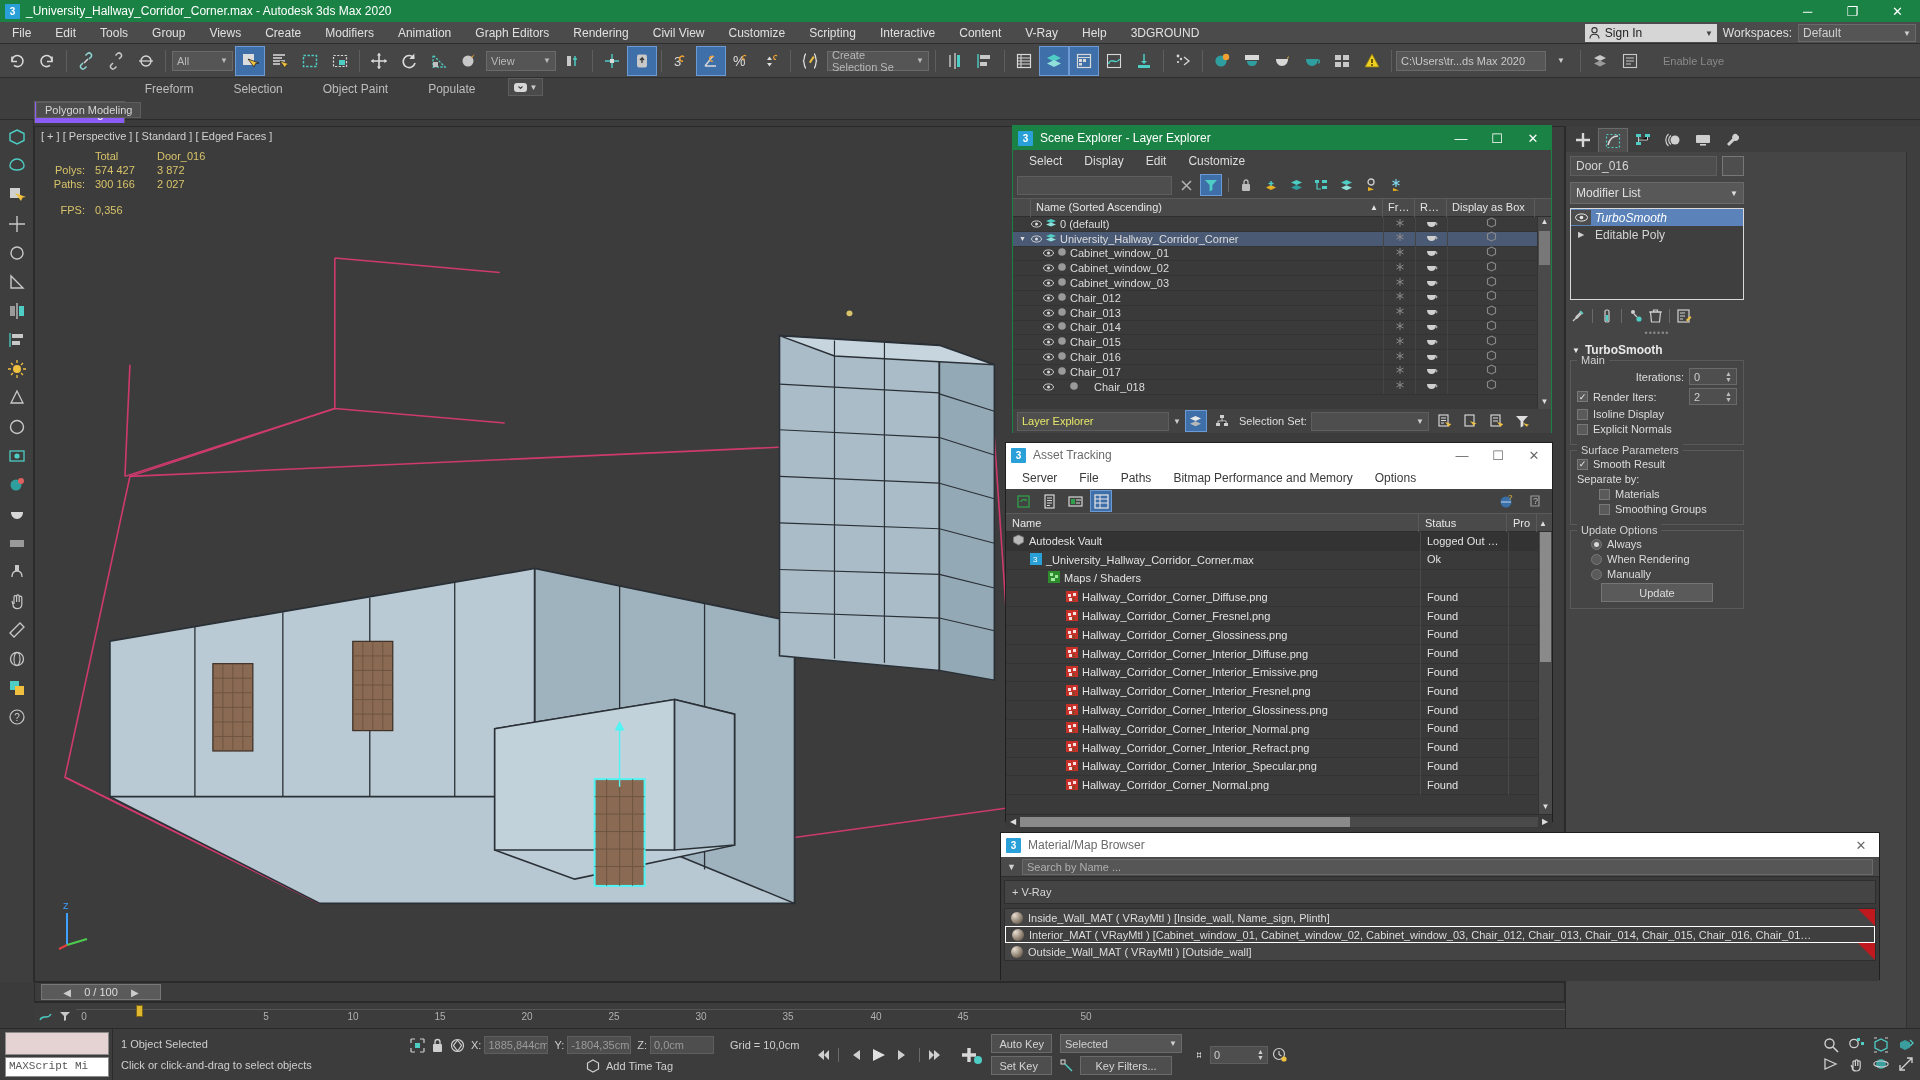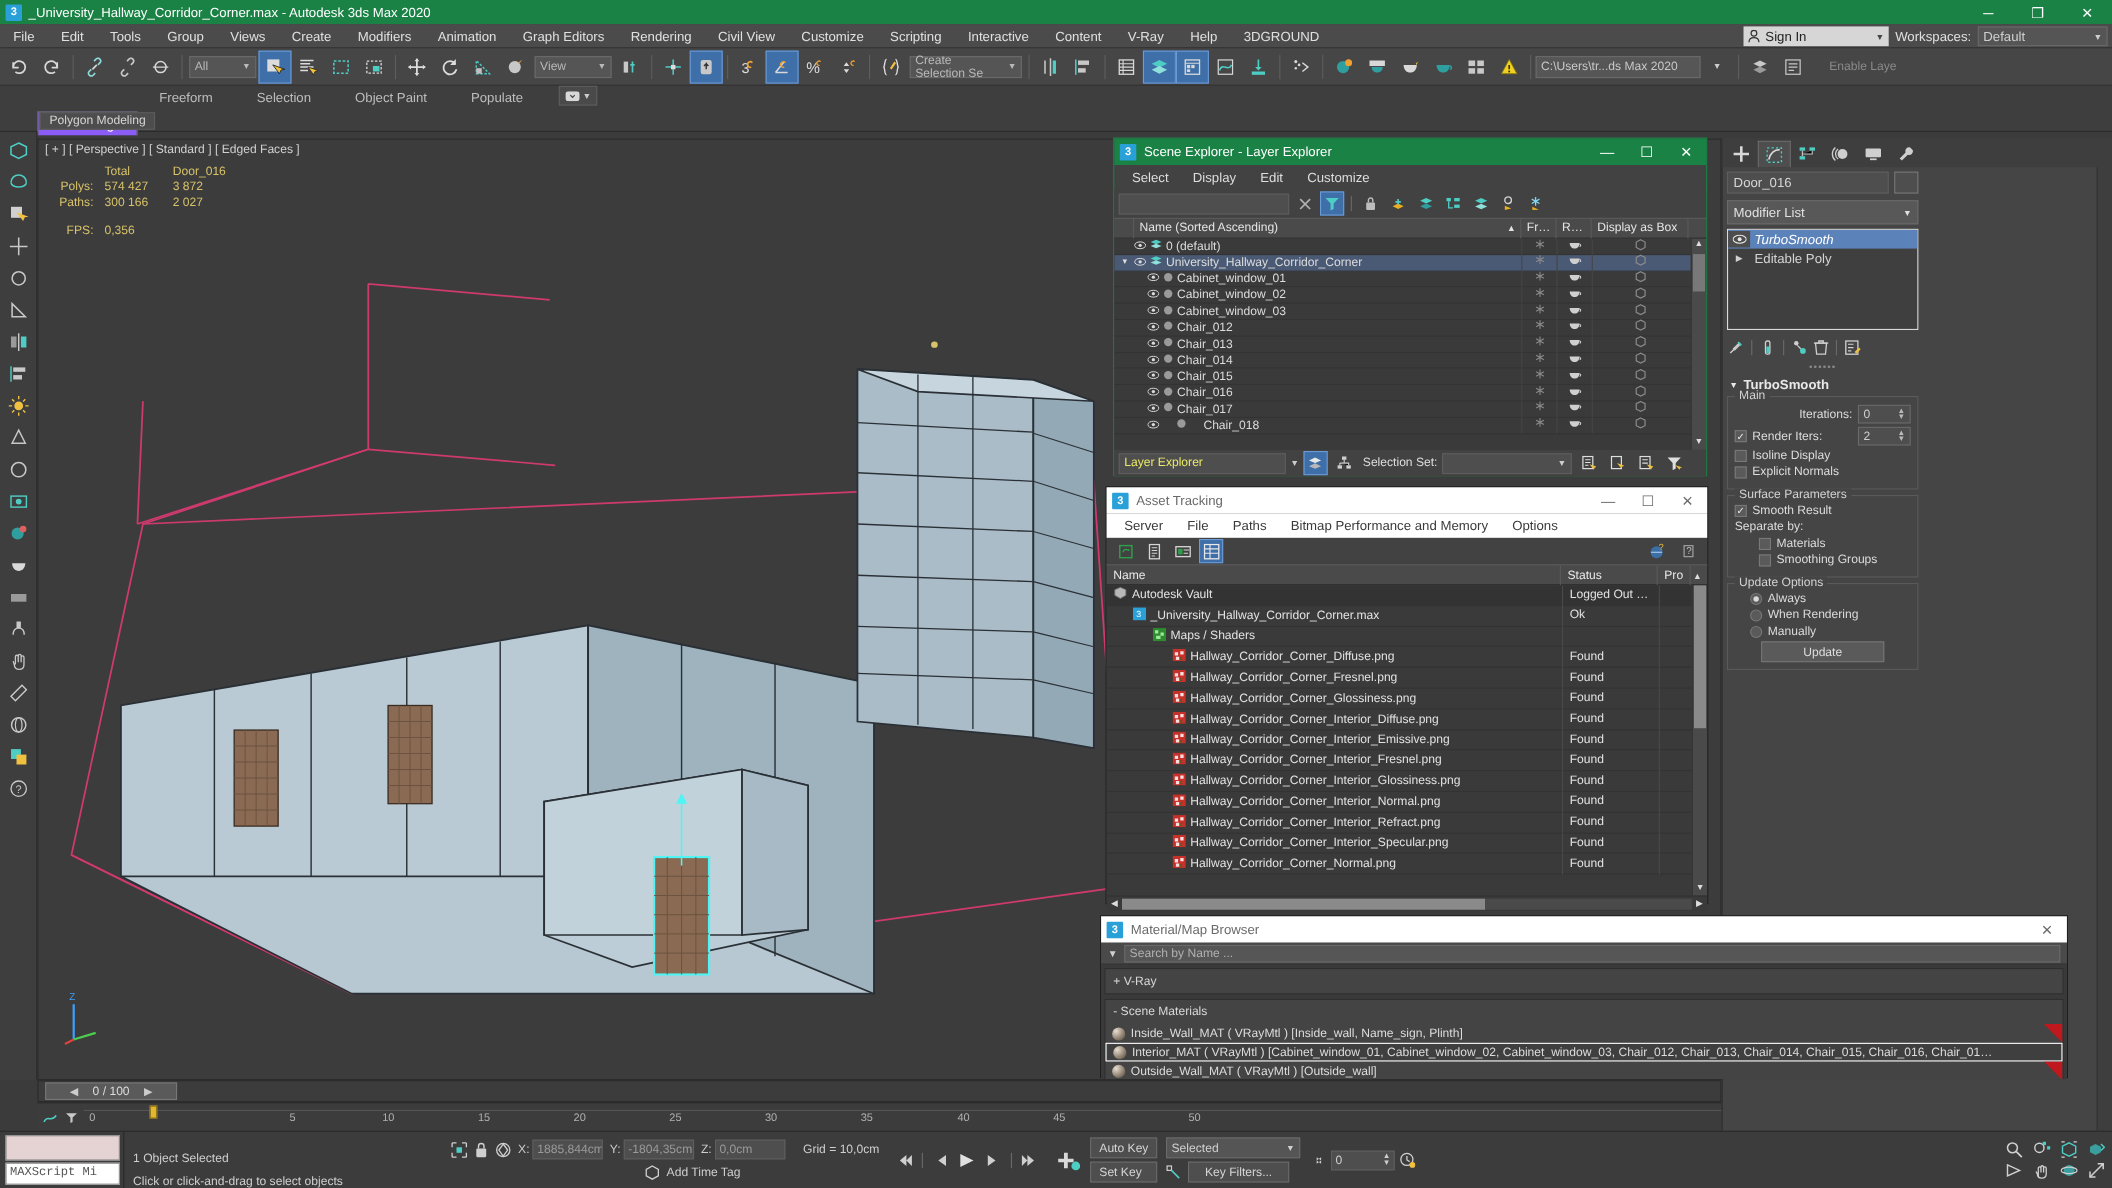--- a/index.html
+++ b/index.html
@@ -132,21 +132,21 @@
 
   
   .statusbar {
     position: absolute; left: 0; right: 0; bottom: 0; height: 52px;
     background: #3c3c3c; border-top: 1px solid #2a2a2a; display: flex; align-items: stretch;
   }
   .mxs { width: 112px; display: flex; flex-direction: column; padding: 3px 3px 3px 5px; gap: 2px; }
   .mxs-top { flex: 1; background: #e5d2d2; border: 1px solid #8a8a8a; }
   .mxs-bot { height: 20px; background: #ffffff; border: 1px solid #8a8a8a; color: #555;
     font-family: "Liberation Mono", monospace; font-size: 11px; padding: 2px 3px; overflow: hidden; white-space: nowrap; }
-  .status-texts { width: 290px; display: flex; flex-direction: column; justify-content: flex-end;
+  .status-texts { width: 290px; display: flex; flex-direction: column; justify-content: center;
     padding-left: 8px; gap: 9px; border-left: 1px solid #2a2a2a; }
   .status-texts div { font-size: 11px; color: #cfcfcf; }
   .coords { display: flex; align-items: center; gap: 6px; padding: 0 8px; }
   .coordfield { display: flex; align-items: center; gap: 3px; font-size: 11px; color: #cfcfcf; }
   .coordbox { background: #4e4e4e; border: 1px solid #5e5e5e; height: 18px; width: 64px;
     font-size: 11px; color: #9a9a9a; display: flex; align-items: center; padding: 0 3px; overflow: hidden; }
   .gridtxt { font-size: 11px; color: #cfcfcf; white-space: nowrap; margin-left: 10px; }
   .addtimetag { font-size: 11px; color: #cfcfcf; display: flex; align-items: center; gap: 6px; }
   .keybtn { background: #4e4e4e; border: 1px solid #6a6a6a; font-size: 11px; color: #d5d5d5;
     padding: 2px 7px; height: 19px; display: flex; align-items: center; }
@@ -1733,21 +1733,20 @@
     </div>
     <div class="mm-search">
       <span style="font-size:9px;color:#d0d0d0">▼</span>
       <div class="mm-searchbox">Search by Name ...</div>
     </div>
     <div class="mm-body">
       <div class="mm-group">
         <div class="mm-group-hd">+ V-Ray</div>
       </div>
       <div class="mm-group">
-        <div class="mm-group-hd">- Scene Materials</div>
         <div class="mm-item">
           <span class="mm-sphere"></span>
           <span>Inside_Wall_MAT ( VRayMtl )  [Inside_wall, Name_sign, Plinth]</span>
           <span class="mm-corner"></span>
         </div>
         <div class="mm-item sel">
           <span class="mm-sphere"></span>
           <span>Interior_MAT  ( VRayMtl )  [Cabinet_window_01, Cabinet_window_02, Cabinet_window_03, Chair_012, Chair_013, Chair_014, Chair_015, Chair_016, Chair_01…</span>
         </div>
         <div class="mm-item">

